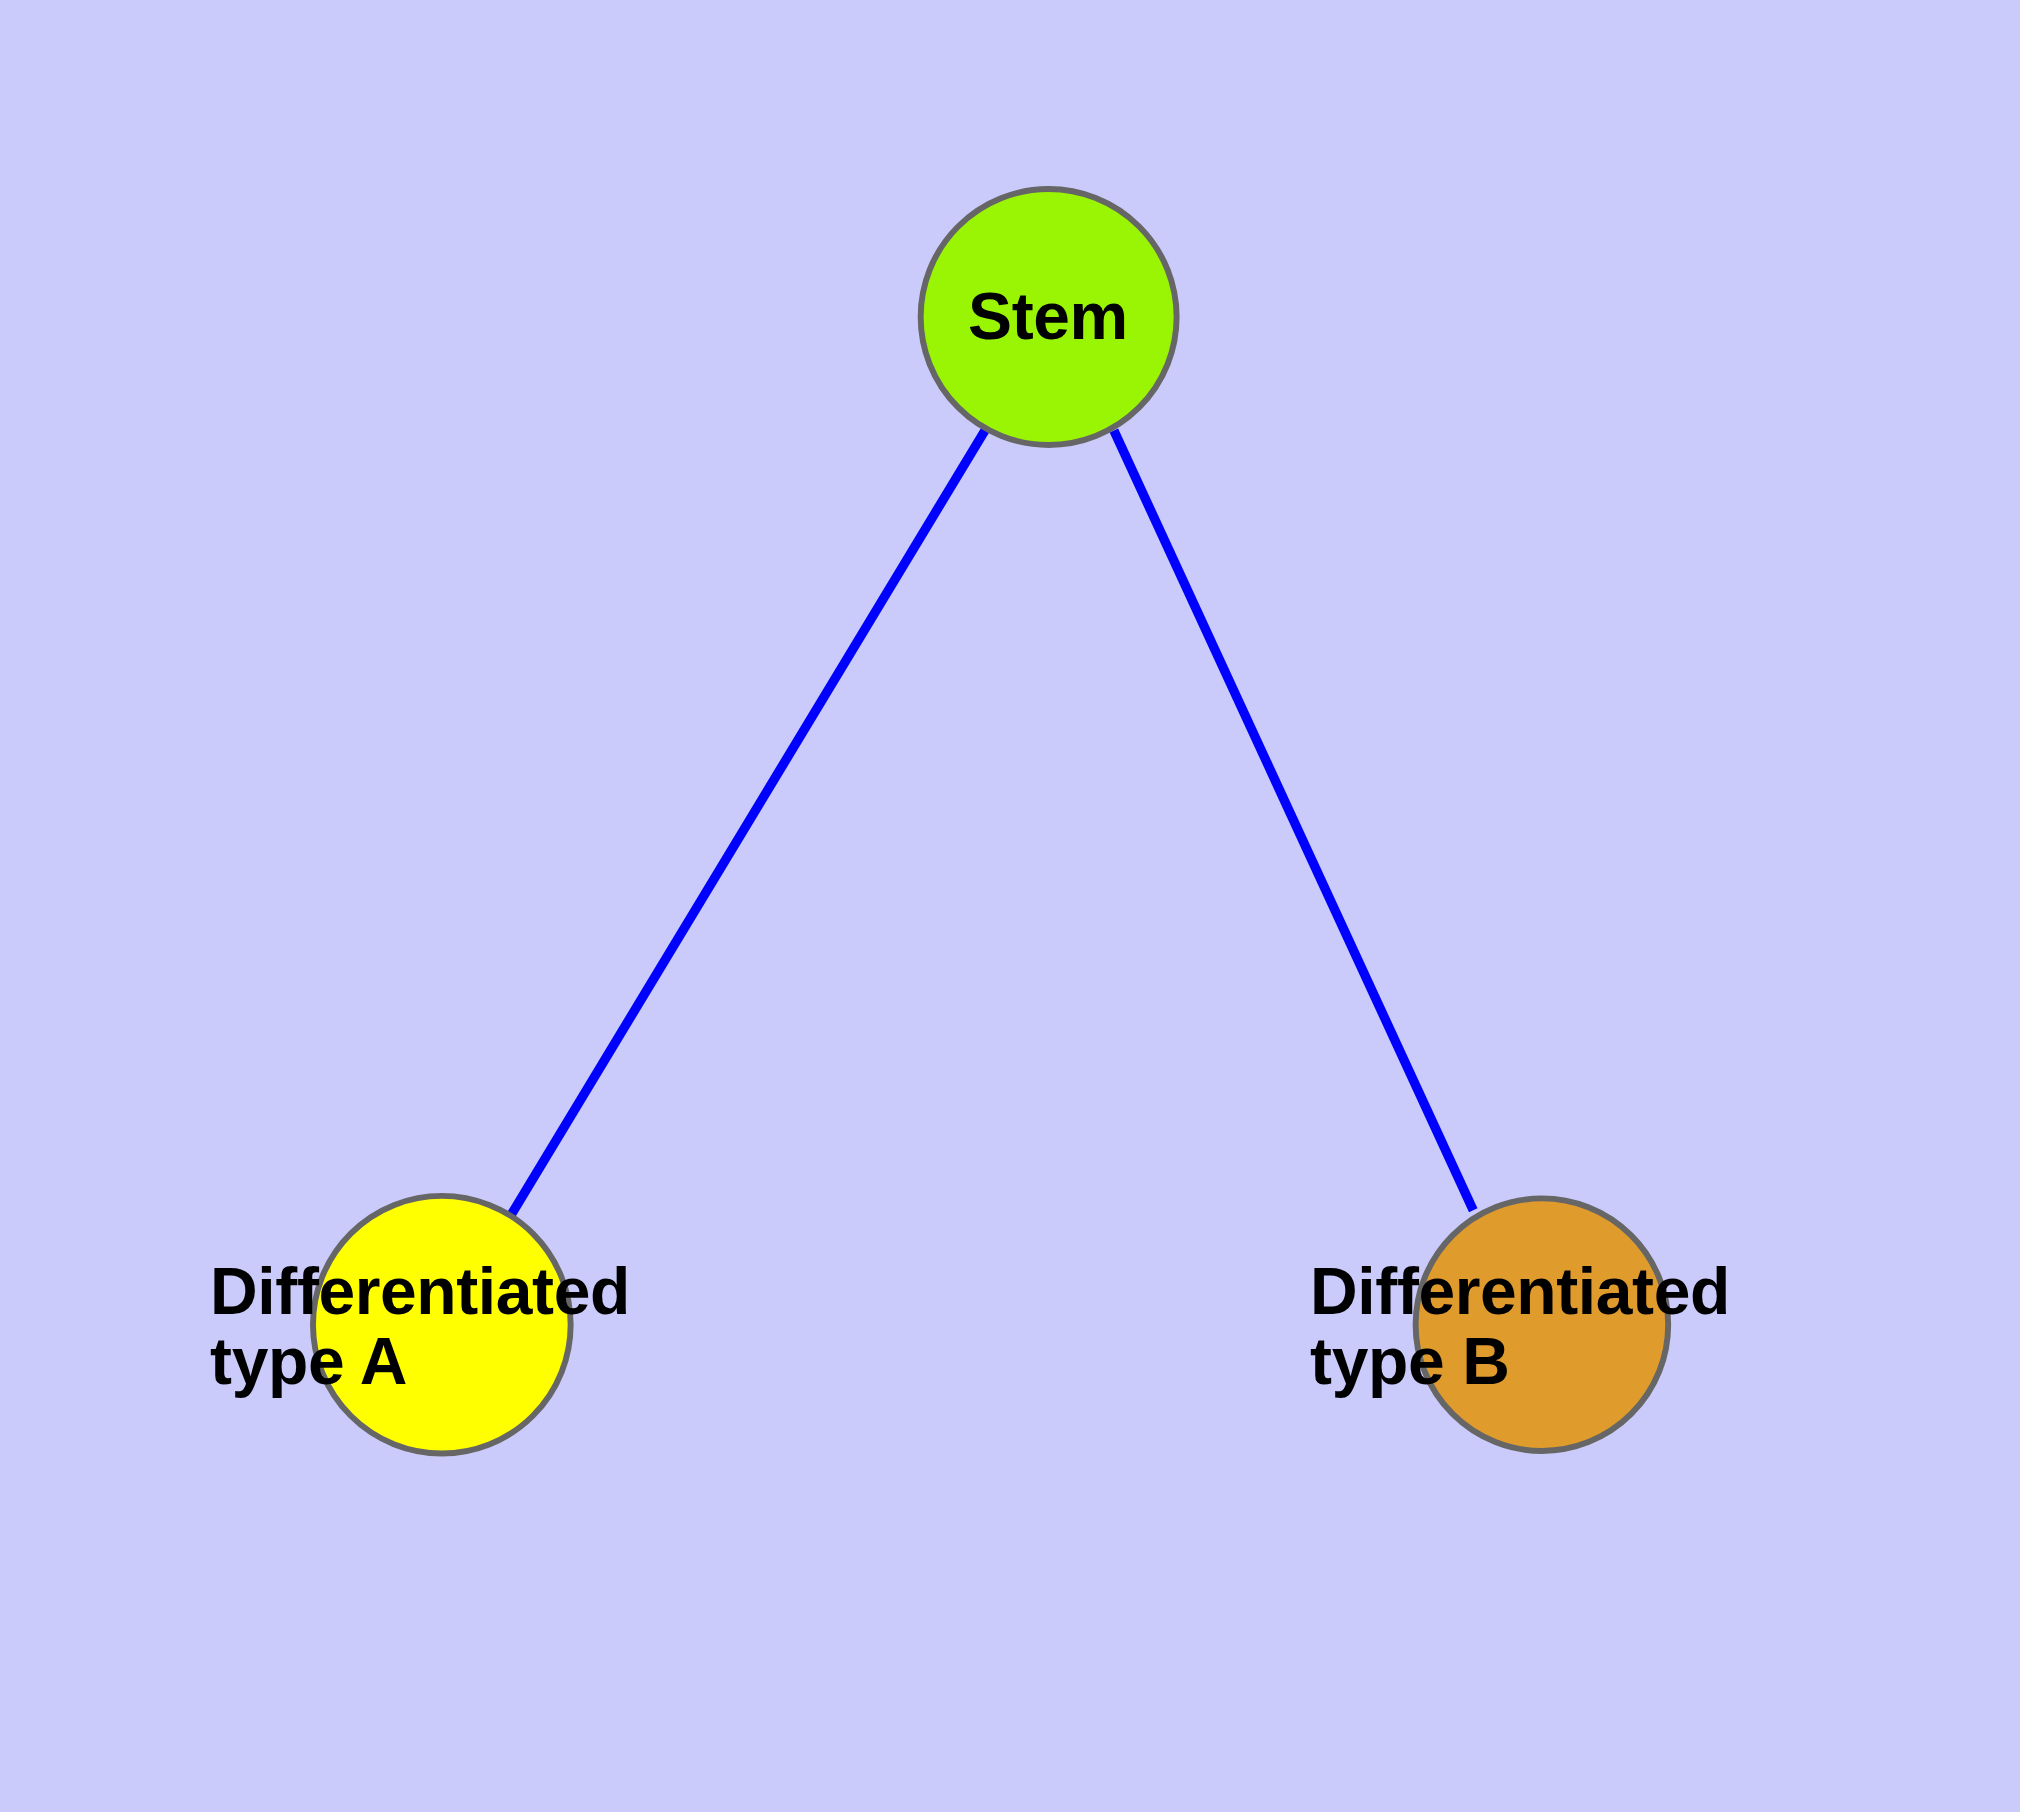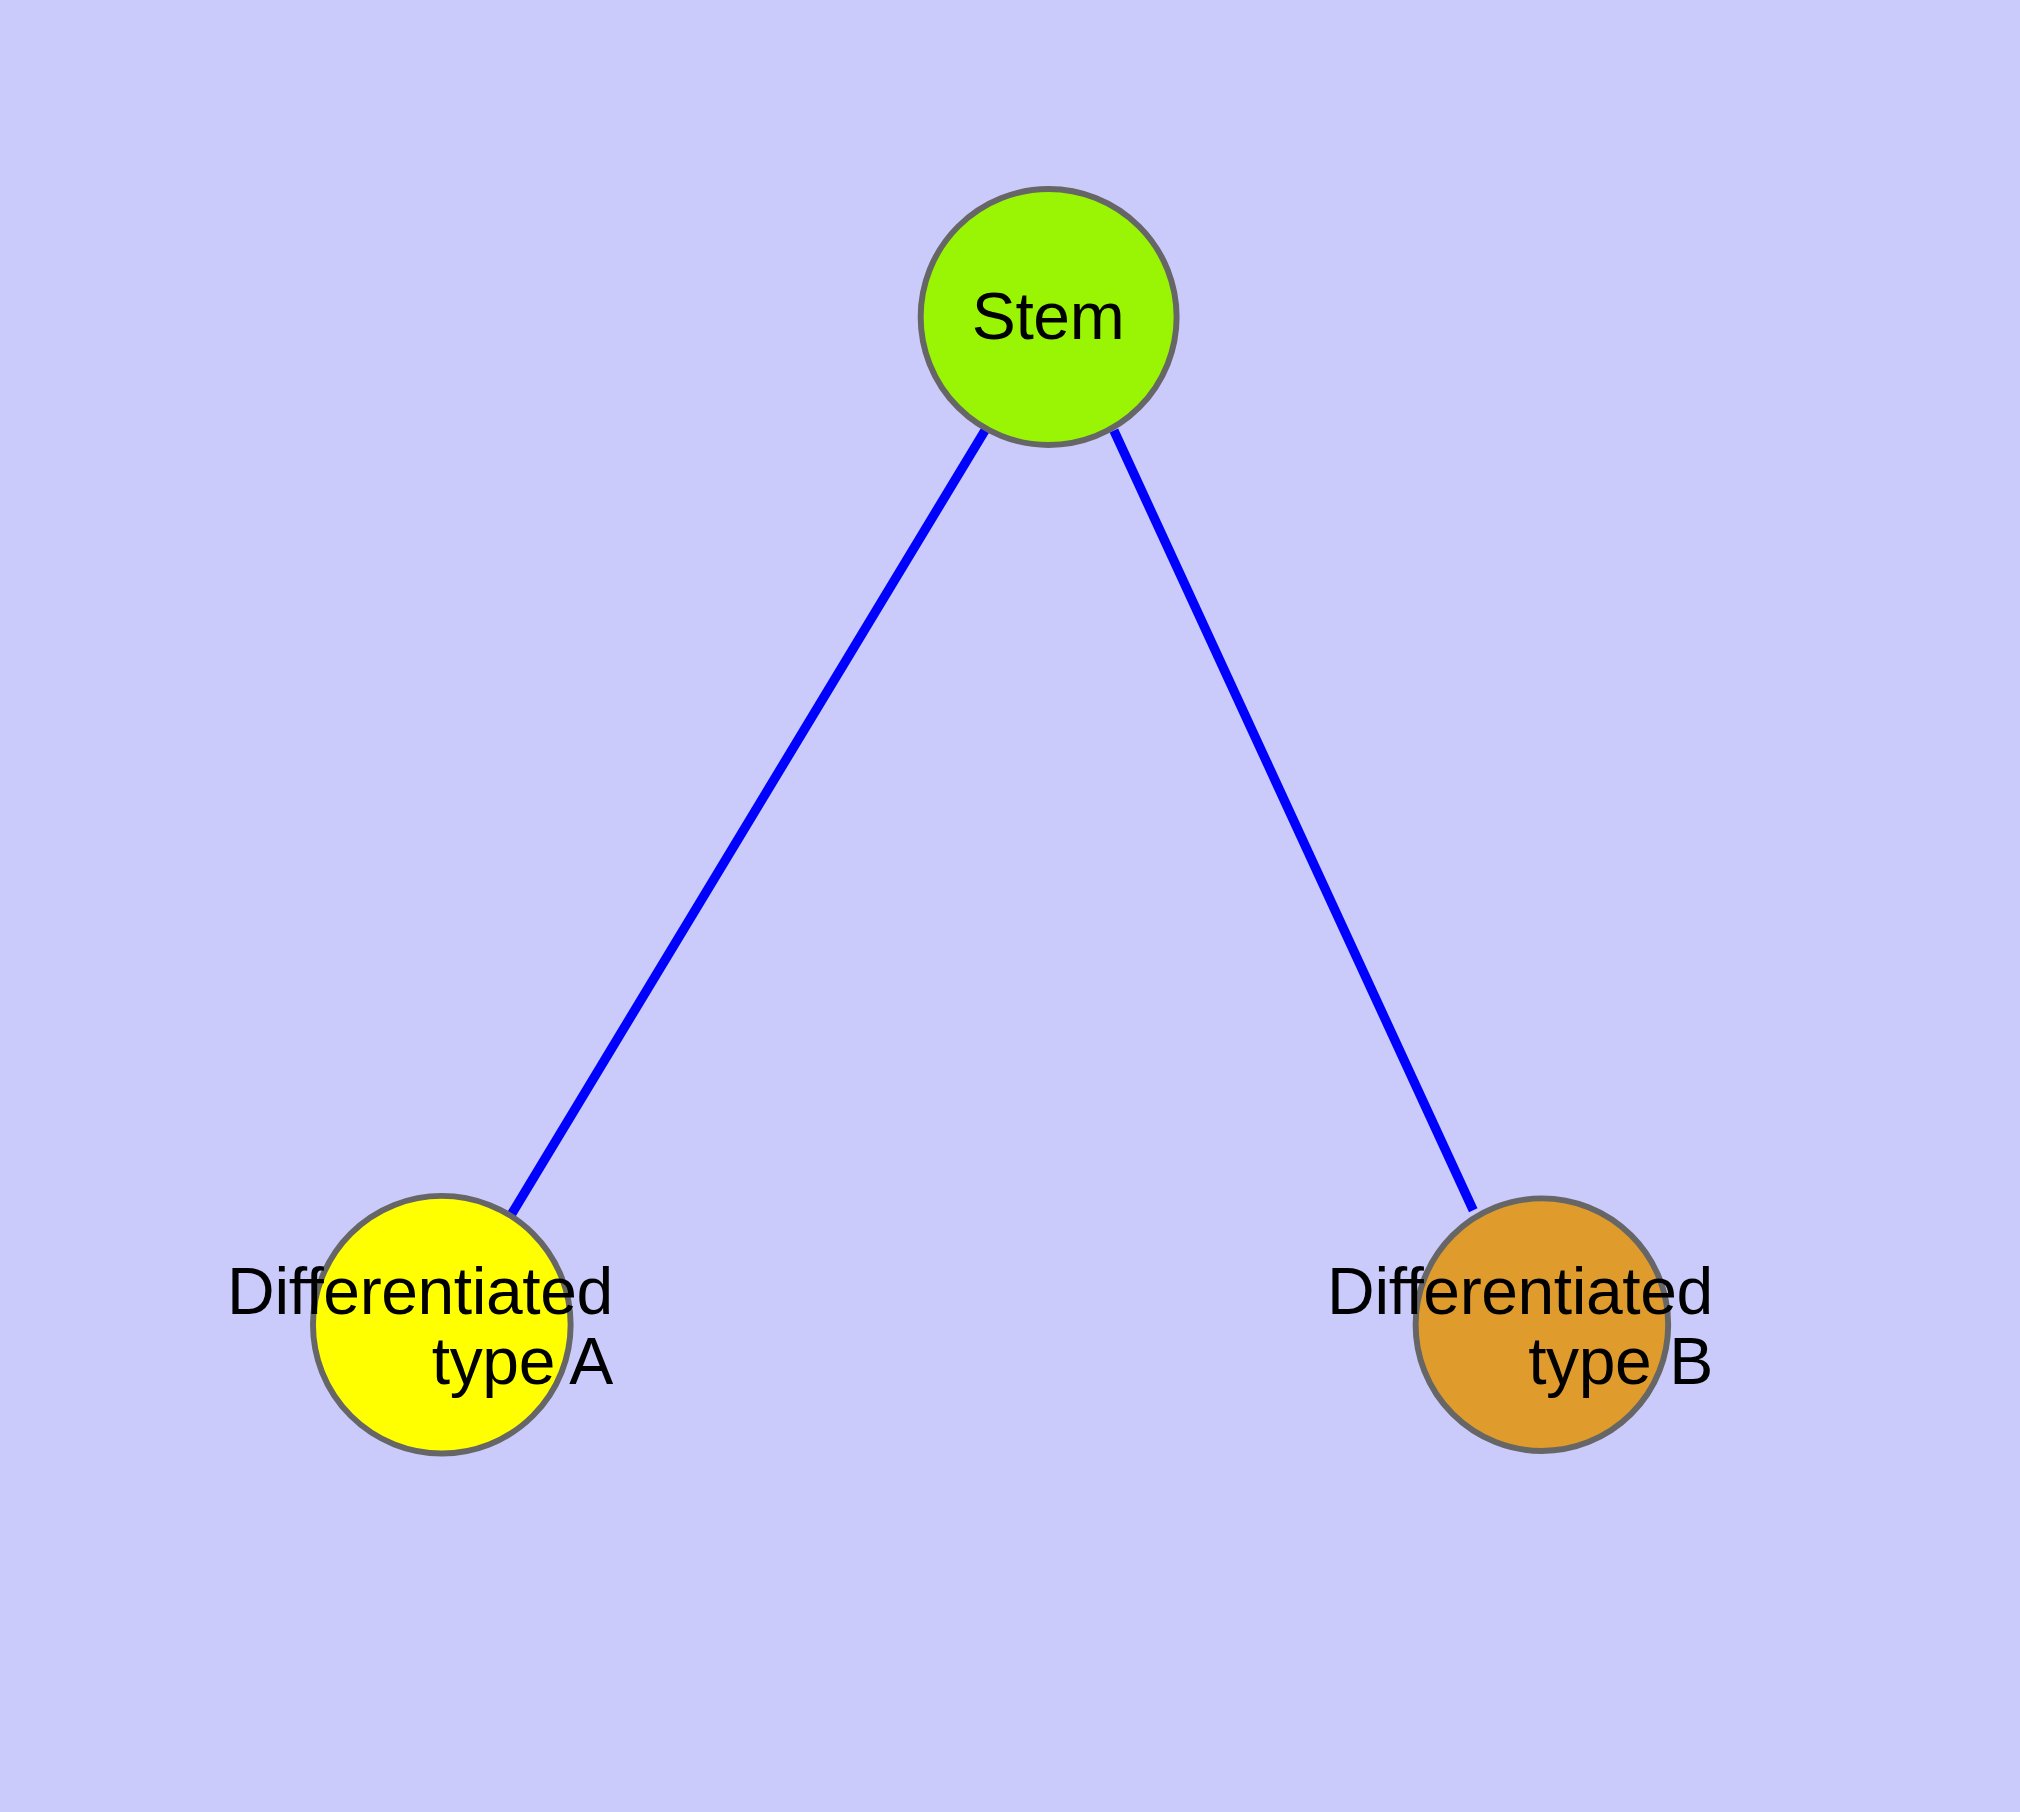--- a/index.html
+++ b/index.html
@@ -23,22 +23,22 @@
   }
   #graph-svg {
     position: absolute;
     inset: 0;
     width: 2021px;
     height: 1812px;
     display: block;
   }
   .node-label {
     position: absolute;
-    text-align: right;
-    font-weight: normal;
+    text-align: left;
+    font-weight: bold;
     color: #000000;
     line-height: 1.06;
     white-space: pre;
     pointer-events: none;
     letter-spacing: -0.4px;
   }
   #label-stem {
     font-size: 66px;
     left: 1048px;
     top: 317px;

